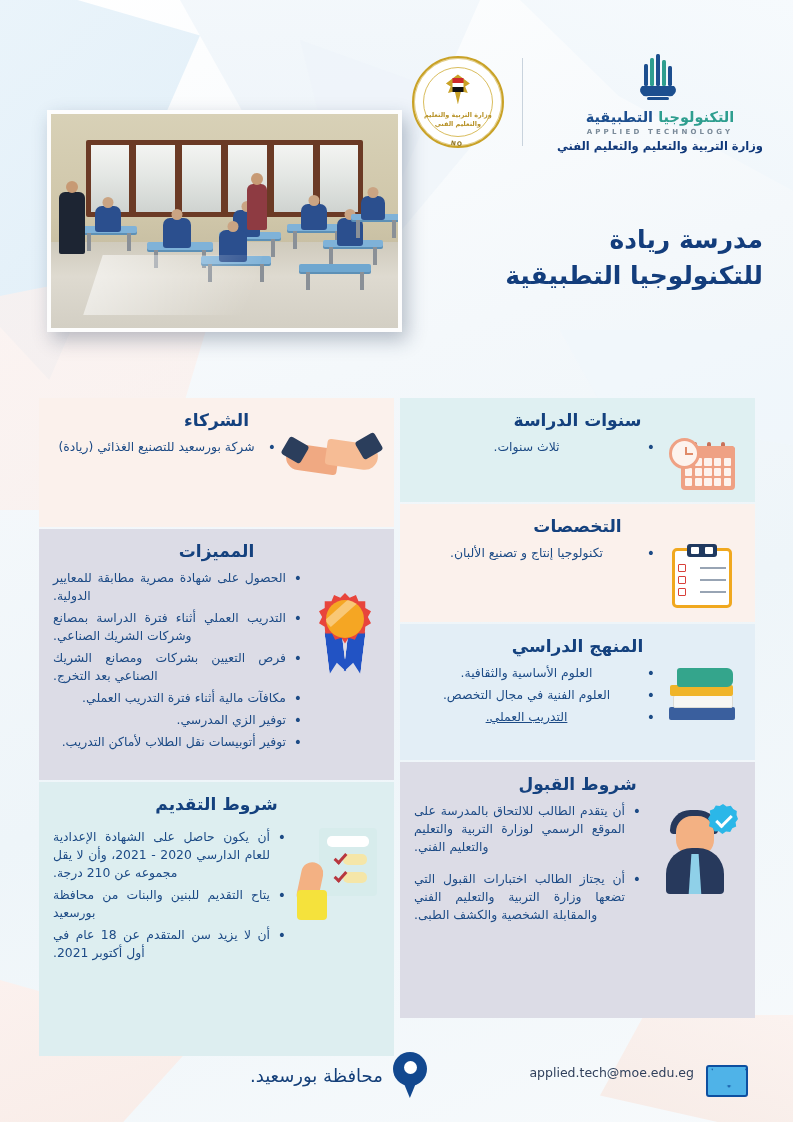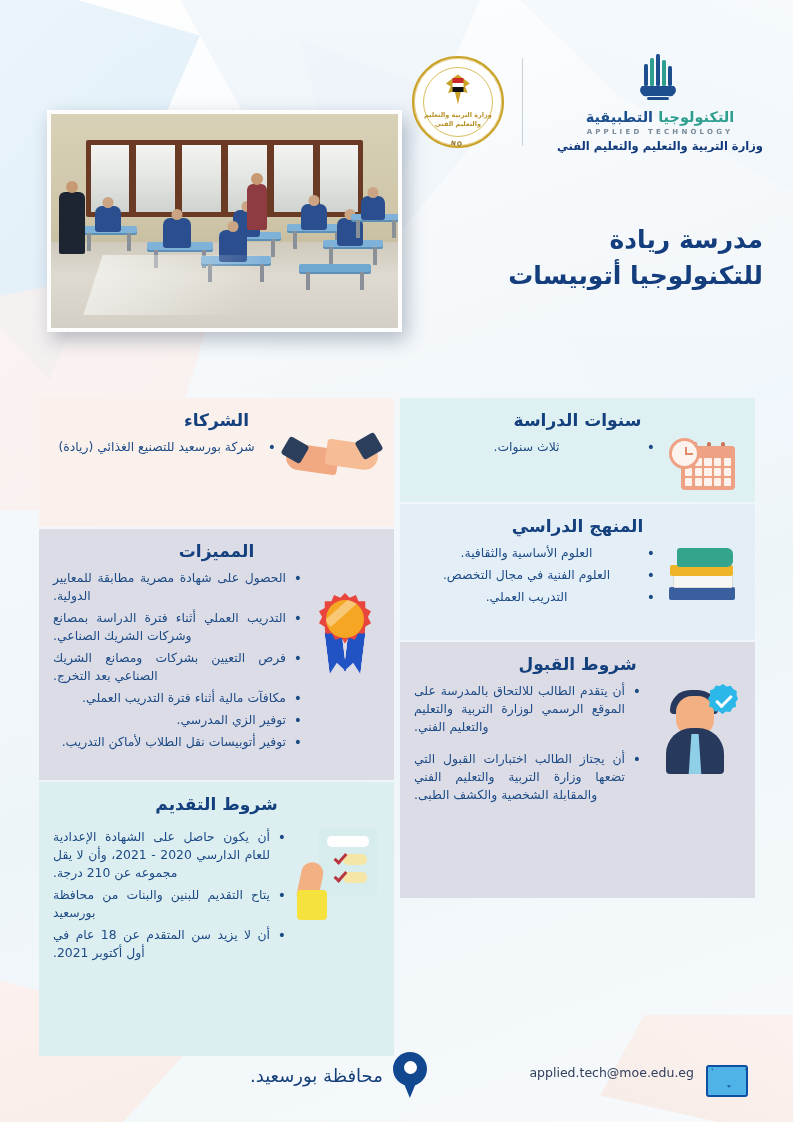--- a/index.html
+++ b/index.html
@@ -294,21 +294,21 @@
         <div class="shield"></div>
         <div class="emb-ar">
           <div>وزارة التربية والتعليم</div>
           <div>والتعليم الفني</div>
         </div>
       </div>
     </div>
 
     <div class="title">
       <div>مدرسة ريادة</div>
-      <div>للتكنولوجيا أتوبيسات</div>
+      <div>للتكنولوجيا التطبيقية</div>
     </div>
   </div>
 
   <div class="grid">
 
     <div class="col">
 
       <div class="card c-cyan" style="height:104px;">
         <h3>سنوات الدراسة</h3>
         <div class="card-body">
@@ -339,36 +339,65 @@
                 </div>
               <div class="clock"></div>
             </div>
           </div>
           <ul class="bullets">
             <li style="text-align-last:center;">ثلاث سنوات.</li>
           </ul>
         </div>
       </div>
 
+      <div class="card c-peach" style="height:118px;">
+        <h3>التخصصات</h3>
+        <div class="card-body">
+          <div class="icon-box">
+            <div class="ic ic-clip">
+              <div class="clip-b"></div>
+              <div class="clip-top">
+                  <i style="left:4px;"></i>
+                  <i style="right:4px;"></i>
+                </div>
+              <div class="clip-row" style="top:22px;">
+                  <b></b>
+                  <s></s>
+                </div>
+              <div class="clip-row" style="top:34px;">
+                  <b></b>
+                  <s></s>
+                </div>
+              <div class="clip-row" style="top:46px;">
+                  <b></b>
+                  <s></s>
+                </div>
+            </div>
+          </div>
+          <ul class="bullets">
+            <li style="text-align-last:center;">تكنولوجيا إنتاج و تصنيع الألبان.</li>
+          </ul>
+        </div>
+      </div>
 
       <div class="card c-blue" style="height:136px;">
         <h3>المنهج الدراسي</h3>
         <div class="card-body">
           <div class="icon-box">
             <div class="ic ic-books">
               <div class="bk bk1"></div>
                 <div class="bk bk2"></div>
               <div class="bk bk3"></div>
                 <div class="bk bk4"></div>
             </div>
           </div>
           <ul class="bullets">
             <li style="text-align-last:center;">العلوم الأساسية والثقافية.</li>
             <li style="text-align-last:center;">العلوم الفنية في مجال التخصص.</li>
-            <li style="text-align-last:center;">التدريب العملي.</li>
+            <li style="text-align-last:center;text-decoration:underline;">التدريب العملي.</li>
           </ul>
         </div>
       </div>
 
       <div class="card c-purple" style="height:256px;">
         <h3>شروط القبول</h3>
         <div class="card-body">
           <div class="icon-box" style="flex:0 0 92px;width:92px;">
             <div class="ic ic-person">
               <div class="p-hair"></div>

